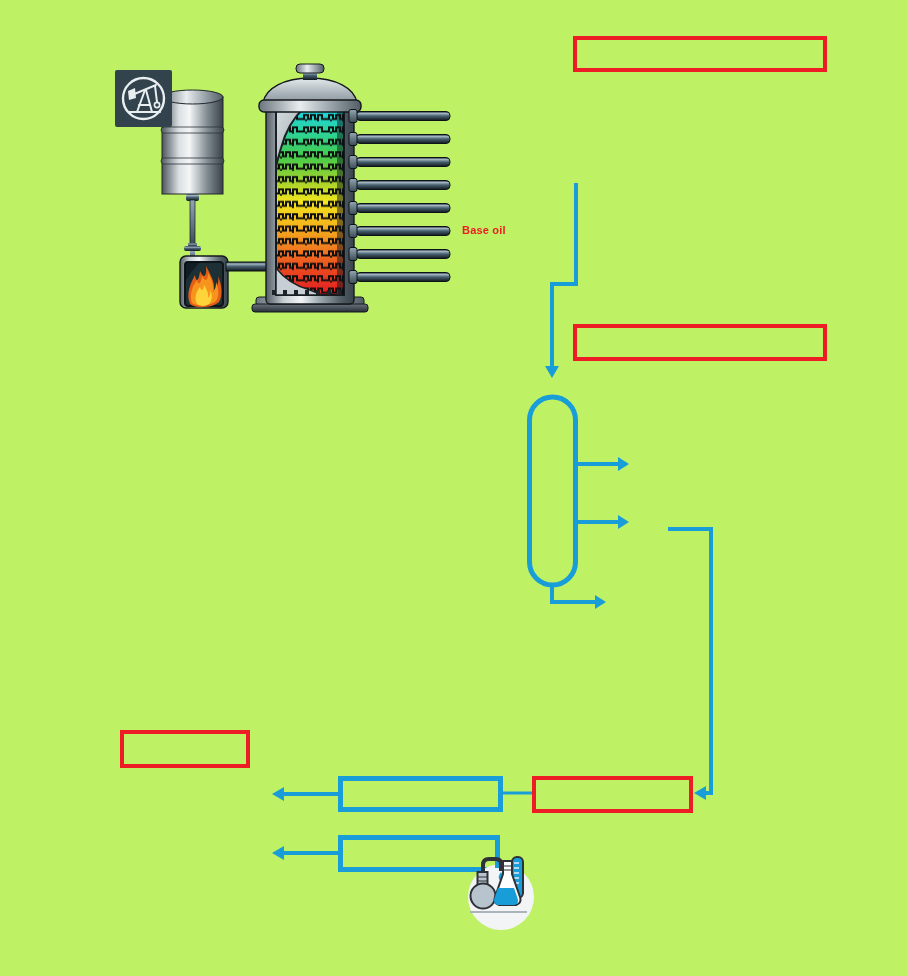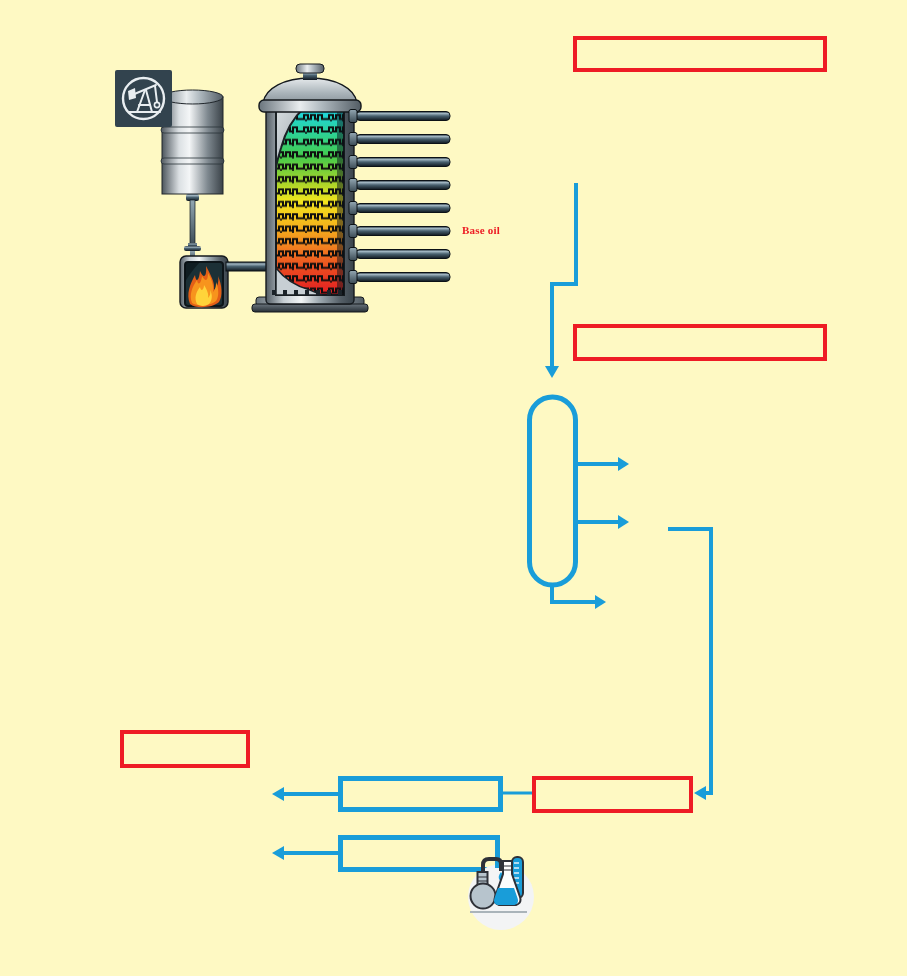--- a/index.html
+++ b/index.html
@@ -1,17 +1,17 @@
 <!DOCTYPE html>
 <html><head>
 <meta charset="utf-8">
 <style>
   html,body{margin:0;padding:0;background:#000;}
-  #canvas{position:relative;width:907px;height:976px;background:#fef9c3;overflow:hidden;
-          font-family:Liberation Serif, serif;}
+  #canvas{position:relative;width:907px;height:976px;background:#bef264;overflow:hidden;
+          font-family:Liberation Sans, sans-serif;}
   .rbox{position:absolute;box-sizing:border-box;border:4px solid #ee1c25;background:transparent;}
   .bbox{position:absolute;box-sizing:border-box;border:5px solid #199dd9;background:transparent;}
   #base-oil-label{position:absolute;left:462px;top:224px;color:#ed1c24;font-weight:bold;
                   font-size:11px;letter-spacing:.2px;}
   svg{position:absolute;display:block;}
   #scene{left:100px;top:55px;}
   #flow{left:0;top:0;}
   #chem{left:455px;top:850px;}
 </style>
 </head>

